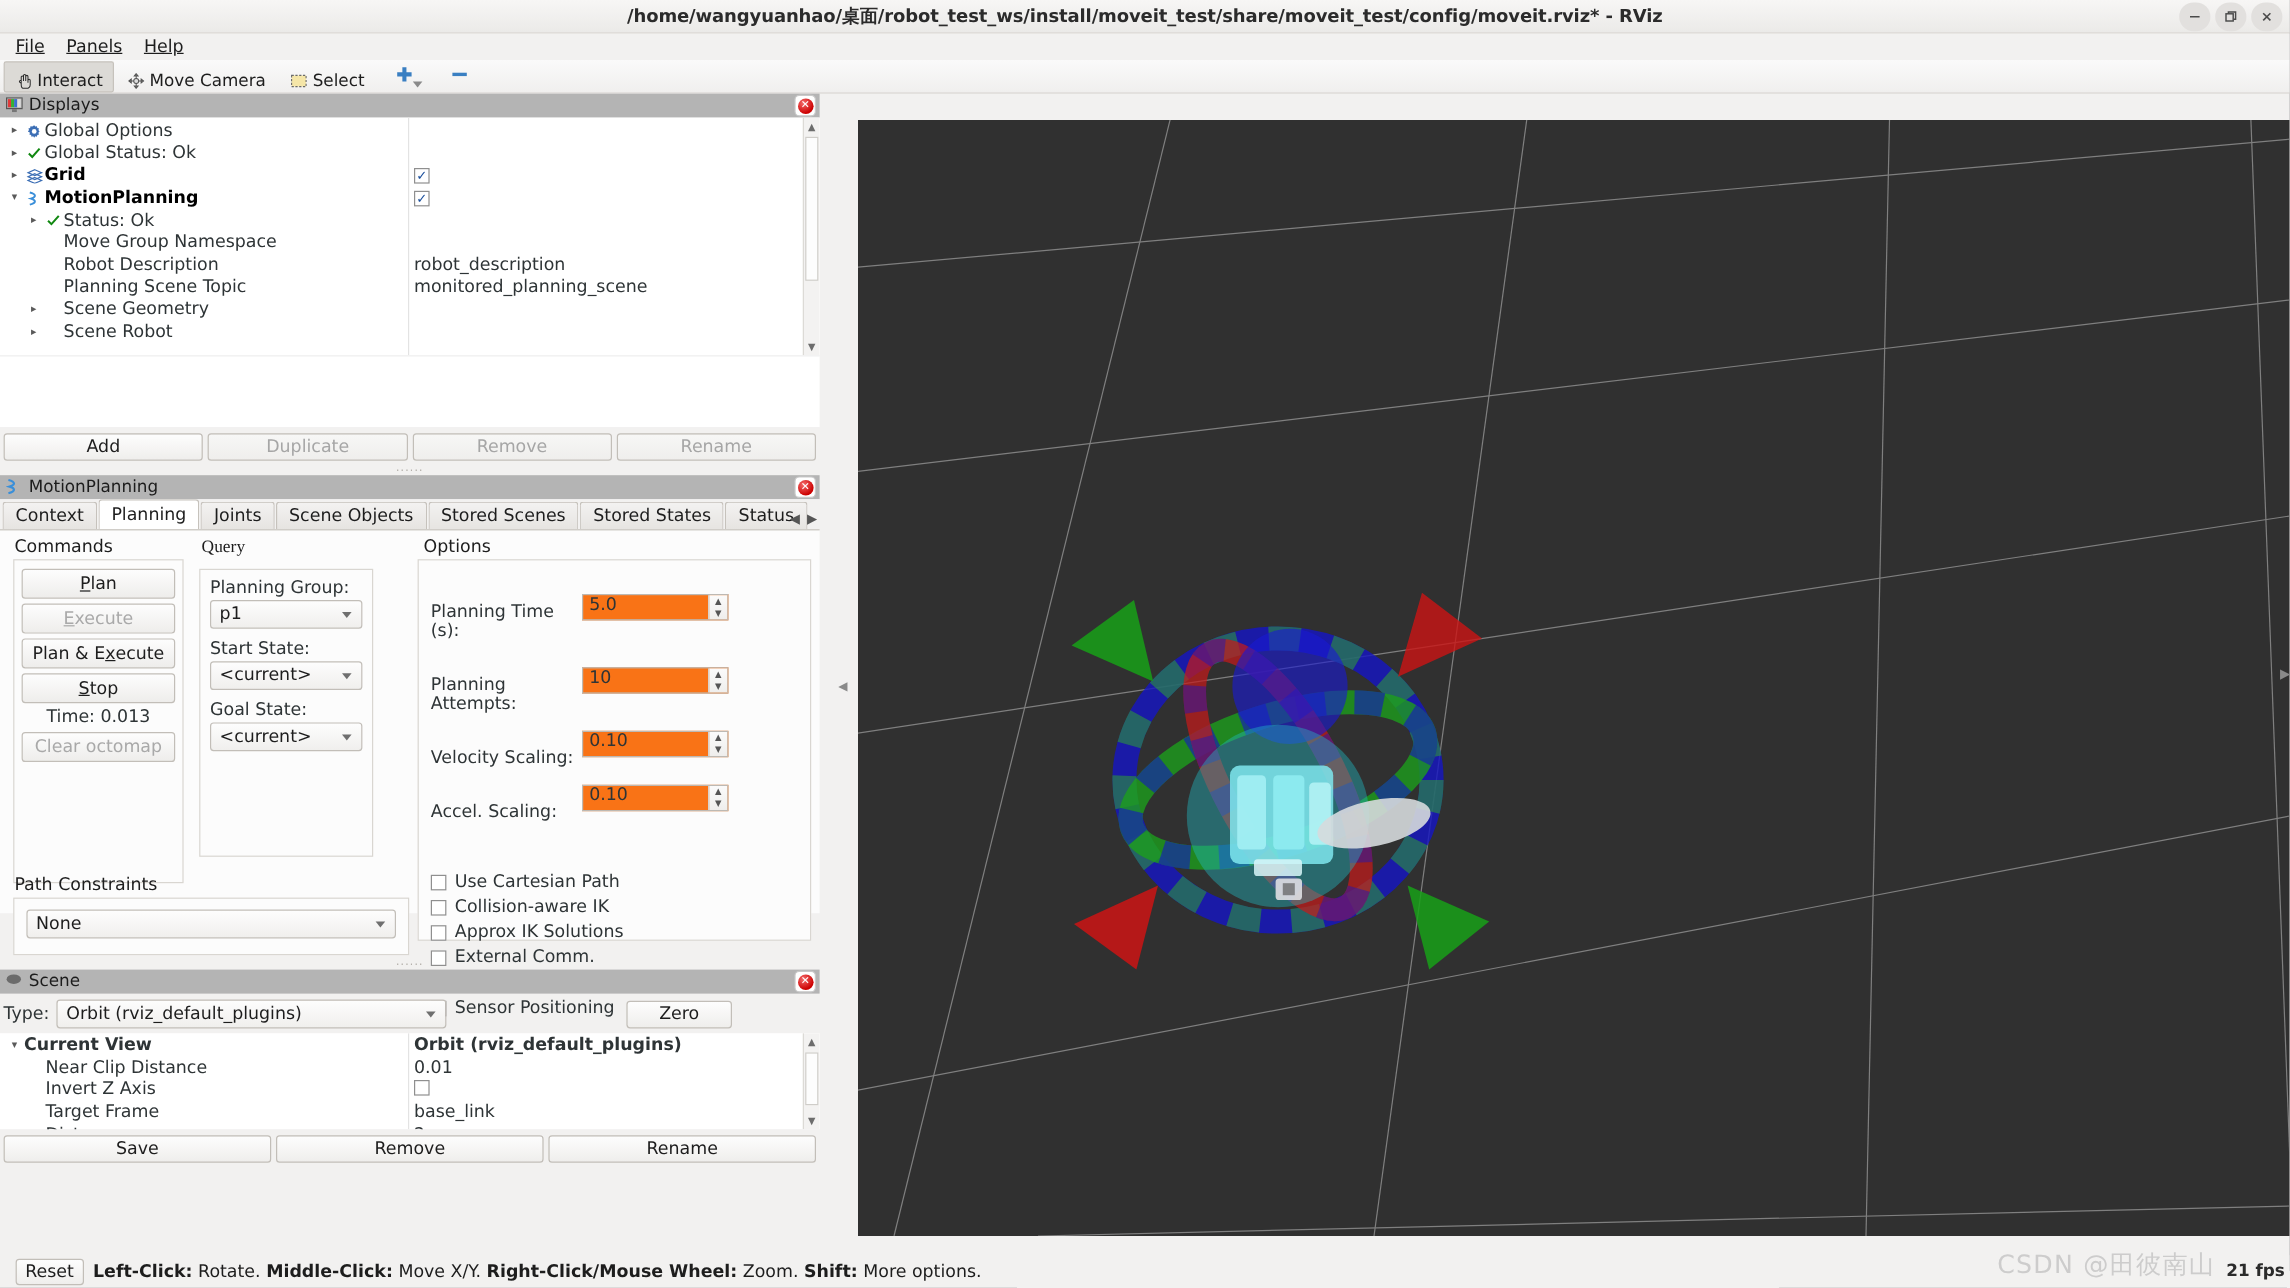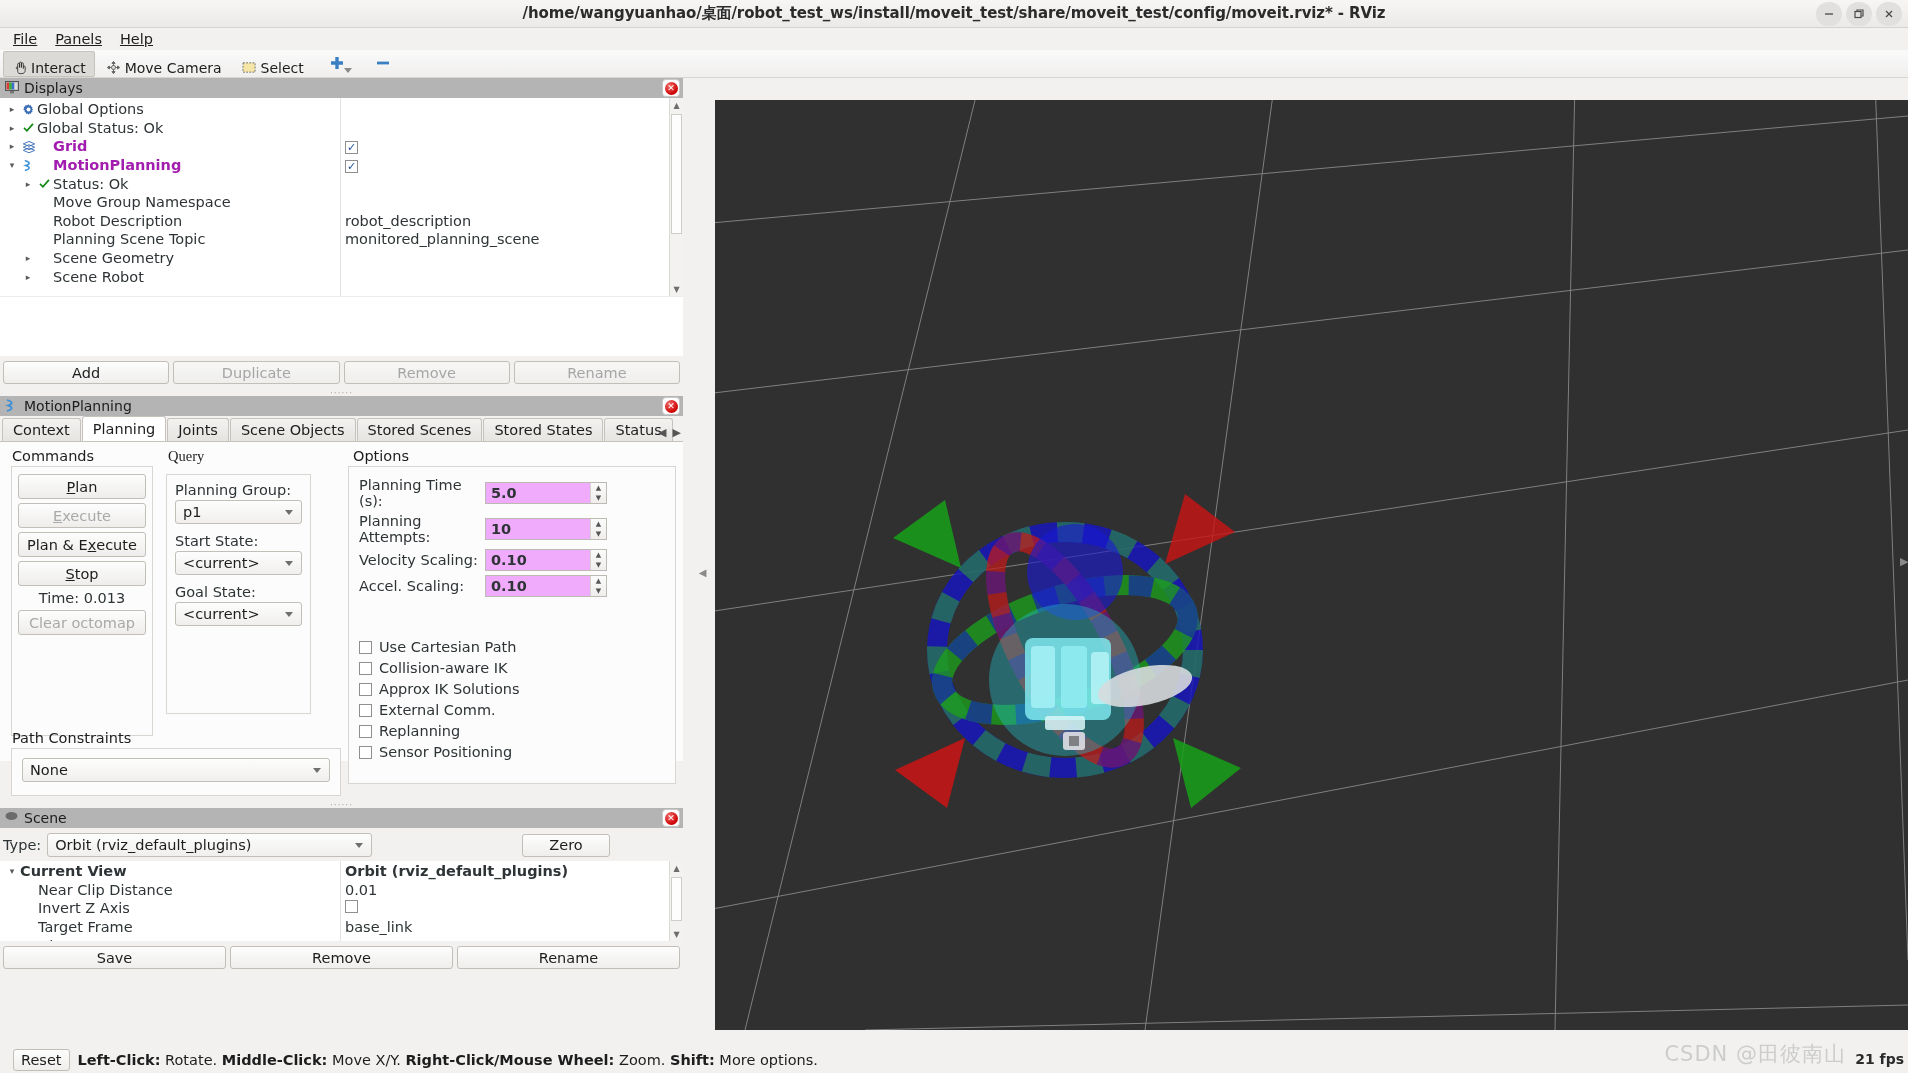--- a/index.html
+++ b/index.html
@@ -83,21 +83,21 @@
 
   
   .displays-body { background: #ffffff; height: 198px; position: relative; overflow: hidden; }
   .tree-col-split { position: absolute; left: 340px; top: 0; bottom: 0; width: 1px; background: #e3e3e3; }
   .trow { display: flex; height: 18.6px; align-items: center; font-size: 14.5px; white-space: nowrap; }
   .trow .arrow { width: 16px; text-align: center; color: #5a5a5a; font-size: 9px; flex: none; }
   .trow .ticon { width: 17px; flex: none; display: flex; align-items: center; justify-content: center; }
   .trow .tlabel { flex: none; }
   .trow .tval { position: absolute; left: 345px; font-size: 14.5px; }
   .trow.rowrel { position: relative; width: 100%; }
-  .bluebold { color: #a21caf; font-weight: bold; margin-left: 16px; }
+  .bluebold { color: #000000; font-weight: bold; }
   .chk {
     width: 13px; height: 13px; border: 1px solid #8f8f8f; background: #fff;
     display: inline-flex; align-items: center; justify-content: center;
     font-size: 11px; color: #1b4f9c; line-height: 1;
   }
   .vscroll {
     position: absolute; right: 0; top: 0; width: 14px; bottom: 0;
     background: #f3f2f1; border-left: 1px solid #dcdad6;
   }
   .vscroll .arrowbtn { height: 14px; display:flex; align-items:center; justify-content:center; color:#6d6d6d; font-size:8px; }
@@ -143,24 +143,24 @@
     height: 24px; border: 1px solid #c2beb8; border-radius: 3px;
     background: linear-gradient(#fdfdfd,#f0efed); display: flex; align-items: center;
     padding: 0 4px 0 7px; font-size: 14.5px; cursor: pointer; position: relative; color:#1d1d1d;
   }
   .combo .cval { flex: 1; white-space: nowrap; overflow: hidden; }
   .combo .carrow {
     width: 0; height: 0; border-left: 4px solid transparent; border-right: 4px solid transparent;
     border-top: 5px solid #6f6f6f; margin-right: 4px;
   }
   .optrow { display: flex; align-items: center; margin-bottom: 4px; }
-  .optrow .olabel { width: 126px; font-size: 14.5px; }
+  .optrow .olabel { width: 126px; font-size: 14.5px; margin-top: 25px; }
   .spin {
-    width: 122px; height: 22px; border: 1px solid #bdb9b3; background: #f0abfc;
-    display: flex; align-items: center; font-size: 14.5px; padding-left: 5px; position: relative; font-weight: bold;
+    width: 122px; height: 22px; border: 1px solid #bdb9b3; background: #f97316;
+    display: flex; font-size: 14.5px; padding-left: 5px; position: relative;
   }
   .spin .arrows {
     position: absolute; right: 0; top: 0; bottom: 0; width: 16px;
     border-left: 1px solid #d5d2ce; display: flex; flex-direction: column;
     background: linear-gradient(#fbfbfb,#efeeec);
   }
   .spin .arrows div { flex: 1; display: flex; align-items: center; justify-content: center; font-size: 7px; color: #555; }
   .cbrow { display: flex; align-items: center; gap: 7px; margin-bottom: 5px; font-size: 14.5px; }
 
   

